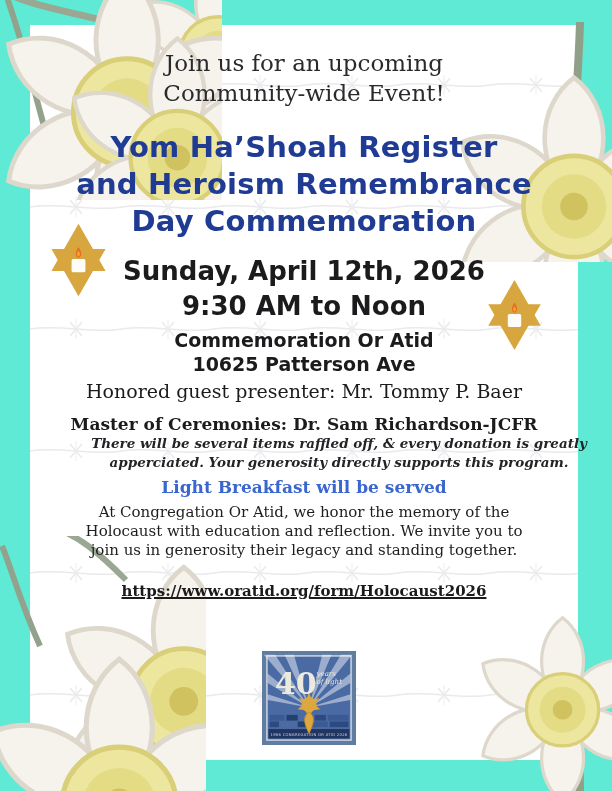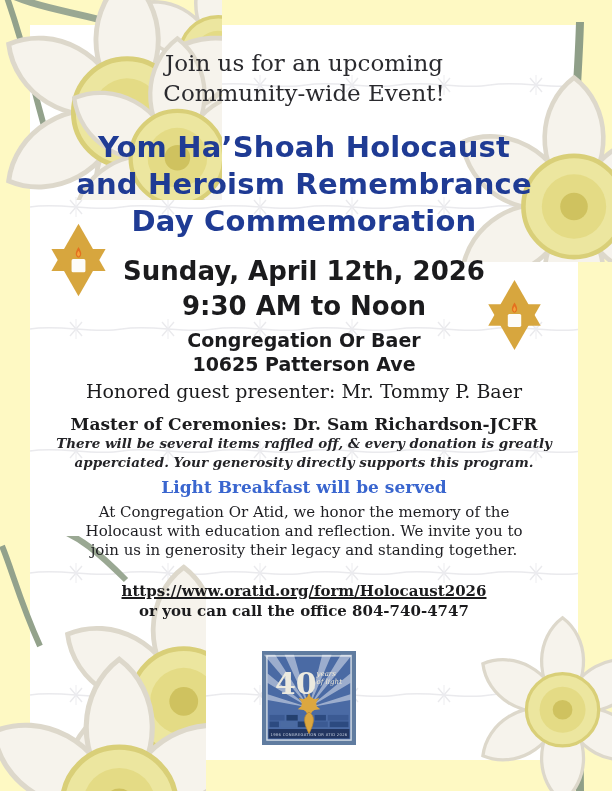--- a/index.html
+++ b/index.html
@@ -1,32 +1,32 @@
 <!DOCTYPE html>
 <html><head>
 <meta charset="utf-8">
 <style>
   html,body{margin:0;padding:0;background:#444;}
   .page{
     position:relative;width:612px;height:791px;overflow:hidden;
-    background:#fef9c3;font-family:"DejaVu Serif", serif;
+    background:#5eead4;font-family:"DejaVu Serif", serif;
   }
   .inner{
     position:absolute;left:30px;top:25px;width:548px;height:735px;
     background:#ffffff;z-index:1;
   }
   .barbed{position:absolute;left:0;top:0;z-index:0;}
   .txt{position:absolute;left:30px;width:548px;text-align:center;z-index:4;color:#1c1c1e;}
   .serifhead{font-family:"DejaVu Serif", serif;font-size:23px;line-height:30px;color:#2a2a2e;}
   .title{font-family:"DejaVu Sans", sans-serif;font-weight:800;font-size:29px;line-height:37px;color:#1f3b94;letter-spacing:0.2px;}
   .datetime{font-family:"DejaVu Sans", sans-serif;font-weight:800;font-size:26px;line-height:35px;color:#1b1b1d;}
   .venue{font-family:"DejaVu Sans", sans-serif;font-weight:800;font-size:19px;line-height:24px;color:#1b1b1d;}
   .presenter{font-family:"DejaVu Serif", serif;font-weight:normal;font-size:19px;color:#1b1b1d;}
   .mc{font-family:"DejaVu Serif", serif;font-weight:bold;font-size:17px;color:#1b1b1d;margin-top:8px;}
-  .raffle{font-family:"DejaVu Serif", serif;font-weight:bold;font-style:italic;font-size:13.5px;line-height:19px;color:#242428;}
+  .raffle{font-family:"DejaVu Serif", serif;font-weight:bold;font-style:italic;font-size:13.5px;line-height:19px;color:#242428;padding-left:35px;}
   .breakfast{font-family:"DejaVu Serif", serif;font-weight:bold;font-size:17px;color:#3a66cf;}
   .mission{font-family:"DejaVu Serif", serif;font-weight:normal;font-size:15px;line-height:19px;color:#1e1e22;}
   .register{font-family:"DejaVu Serif", serif;font-weight:bold;font-size:15px;line-height:20px;color:#1b1b1d;}
   .register a, .urlline{color:#1b1b1d;text-decoration:underline;text-decoration-thickness:2px;cursor:pointer;}
   .flower{position:absolute;z-index:3;}
   .star{position:absolute;z-index:2;}
   .logo{position:absolute;left:262px;top:651px;width:94px;height:94px;z-index:4;}
   .hidden-defs{position:absolute;width:0;height:0;overflow:hidden;}
 </style>
 </head>
@@ -120,32 +120,32 @@
     <path d="M50 37 C44.5 45 44 51.5 50 54 C56 51.5 55.5 45 50 37 Z" fill="#e4701f"></path>
     <path d="M50 43 C47 47 47 50.5 50 52 C53 50.5 53 47 50 43 Z" fill="#f6a33a"></path>
   </svg>
 
   <div class="txt serifhead" style="top:48px">
     <div>Join us for an upcoming</div>
     <div>Community-wide Event!</div>
   </div>
 
   <div class="txt title" style="top:129px">
-    <div>Yom Ha’Shoah Holocaust</div>
+    <div>Yom Ha’Shoah Register</div>
     <div>and Heroism Remembrance</div>
     <div>Day Commemoration</div>
   </div>
 
   <div class="txt datetime" style="top:254px">
     <div>Sunday, April 12th, 2026</div>
     <div>9:30 AM to Noon</div>
   </div>
 
   <div class="txt venue" style="top:328px">
-    <div>Congregation Or Baer</div>
+    <div>Commemoration Or Atid</div>
     <div>10625 Patterson Ave</div>
   </div>
 
   <div class="txt presenter" style="top:380px">Honored guest presenter: Mr. Tommy P. Baer</div>
   <div class="txt mc" style="top:406px">Master of Ceremonies: Dr. Sam Richardson-JCFR</div>
 
   <div class="txt raffle" style="top:434px">
     <div>There will be several items raffled off, &amp; every donation is greatly</div>
     <div>apperciated. Your generosity directly supports this program.</div>
   </div>
@@ -153,21 +153,20 @@
   <div class="txt breakfast" style="top:477px">Light Breakfast will be served</div>
 
   <div class="txt mission" style="top:503px">
     <div>At Congregation Or Atid, we honor the memory of the</div>
     <div>Holocaust with education and reflection. We invite you to</div>
     <div>join us in generosity their legacy and standing together.</div>
   </div>
 
   <div class="txt register" style="top:581px">
     <div class="urlline">https://www.oratid.org/form/Holocaust2026</div>
-    <div>or you can call the office 804-740-4747</div>
   </div>
 
   <svg class="logo" viewBox="0 0 100 100">
     <rect x="0" y="0" width="100" height="100" fill="#607ca0"></rect>
     <rect x="4.5" y="4.5" width="91" height="91" fill="#d4dce6"></rect>
     <rect x="6" y="6" width="88" height="88" fill="#4a6aa4"></rect>
     <g fill="#ffffff" opacity="0.45">
       <polygon points="50,60 2,4 14,4"></polygon>
       <polygon points="50,60 24,4 34,4"></polygon>
       <polygon points="50,60 64,4 74,4"></polygon>

